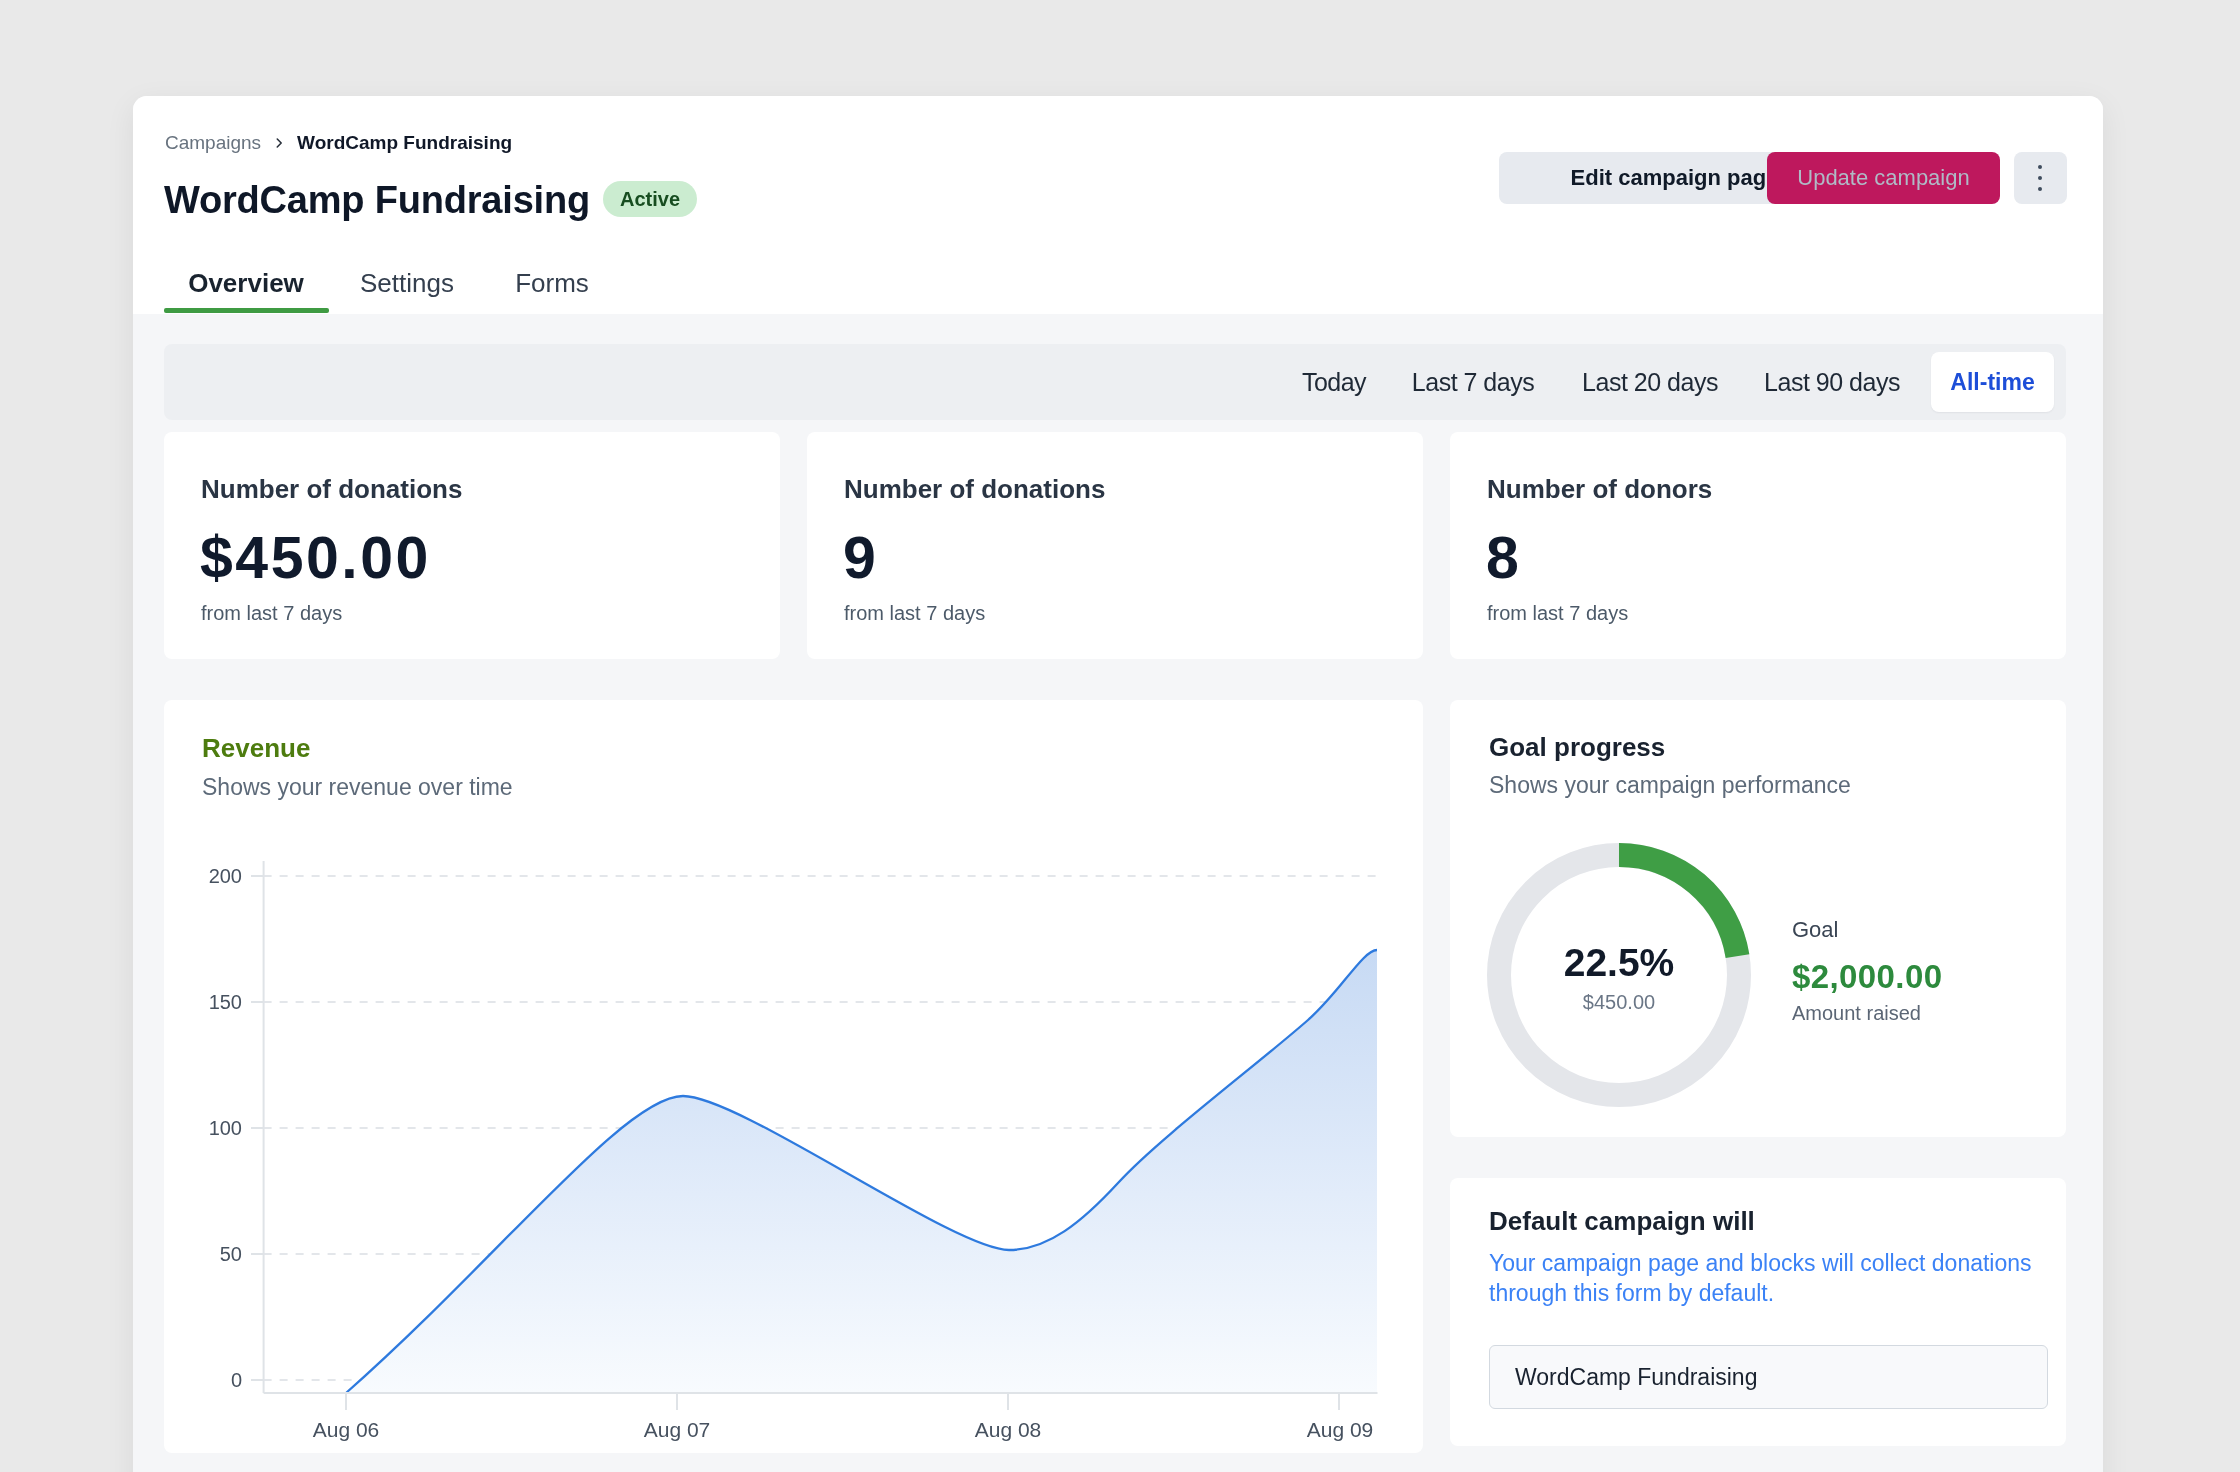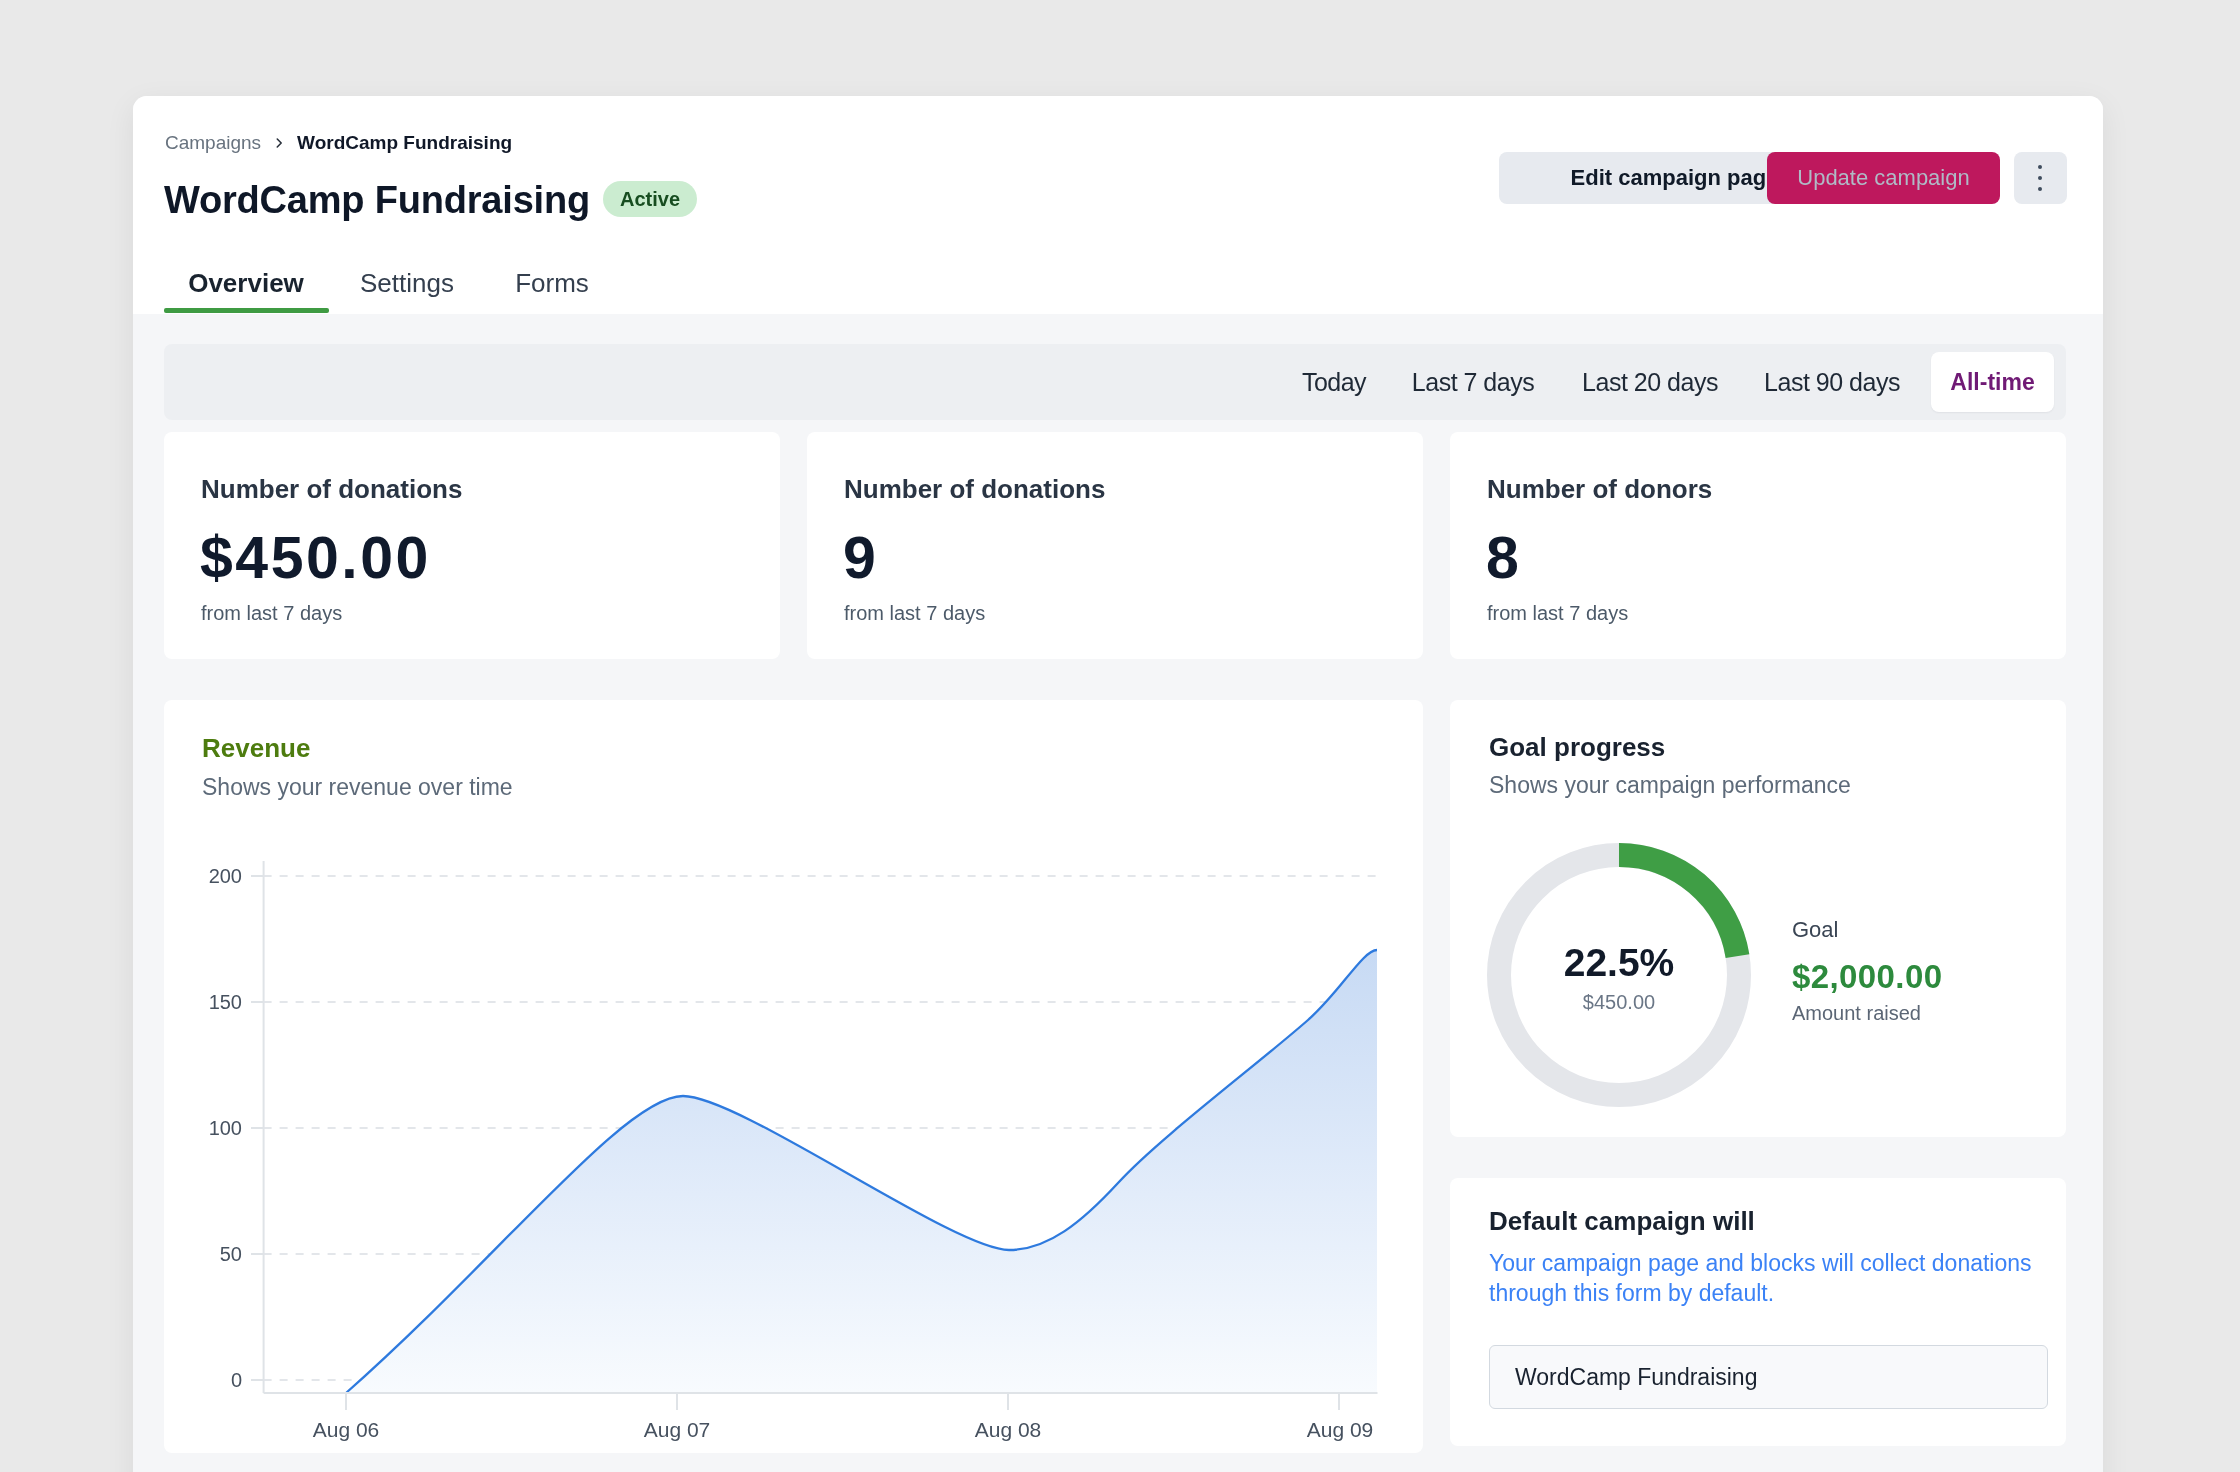--- a/index.html
+++ b/index.html
@@ -25,21 +25,21 @@
   .btn2{left:1634px;width:233px;background:#be185d;color:#b0bac6;}
   .btn3{left:1881px;width:53px;background:#e7eaef;}
   .btn3 i{position:absolute;left:24px;width:4px;height:4px;border-radius:50%;background:#3e4c5d;}
   .tab{position:absolute;top:0;font-size:26px;line-height:30px;color:#343f4e;text-align:center;}
   .tab.active{color:#19232f;font-weight:700;}
   .underline{position:absolute;left:31px;top:212px;width:165px;height:5px;background:#3f9b43;border-radius:2px;}
 
   .toolbar{position:absolute;left:31px;top:248px;width:1902px;height:76px;background:#edeff2;border-radius:8px;}
   .tlabel{position:absolute;top:0;height:76px;line-height:76px;font-size:25px;letter-spacing:-.5px;color:#1f2936;transform:translateX(-50%);}
   .pill{position:absolute;left:1767px;top:8px;width:123px;height:60px;background:#ffffff;border-radius:8px;
-    font-size:23px;font-weight:700;color:#701a75;text-align:center;line-height:60px;box-shadow:0 1px 2px rgba(16,24,40,.06);}
+    font-size:23px;font-weight:700;color:#1d4ed8;text-align:center;line-height:60px;box-shadow:0 1px 2px rgba(16,24,40,.06);}
 
   .card{position:absolute;background:#ffffff;border-radius:8px;}
   .stat{top:336px;width:616px;height:227px;}
   .stat .h{position:absolute;left:37px;top:42px;font-size:26px;font-weight:700;color:#2a3544;}
   .stat .v{position:absolute;left:36px;top:92px;font-size:59px;font-weight:700;color:#101a2c;letter-spacing:2.5px;}
   .stat .s{position:absolute;left:37px;top:170px;font-size:20px;color:#4c5a69;}
 
   .rev{left:31px;top:604px;width:1259px;height:753px;}
   .rev .h{position:absolute;left:38px;top:33px;font-size:26px;font-weight:700;color:#4d7c0f;}
   .rev .s{position:absolute;left:38px;top:74px;font-size:23px;color:#5d6a79;}

